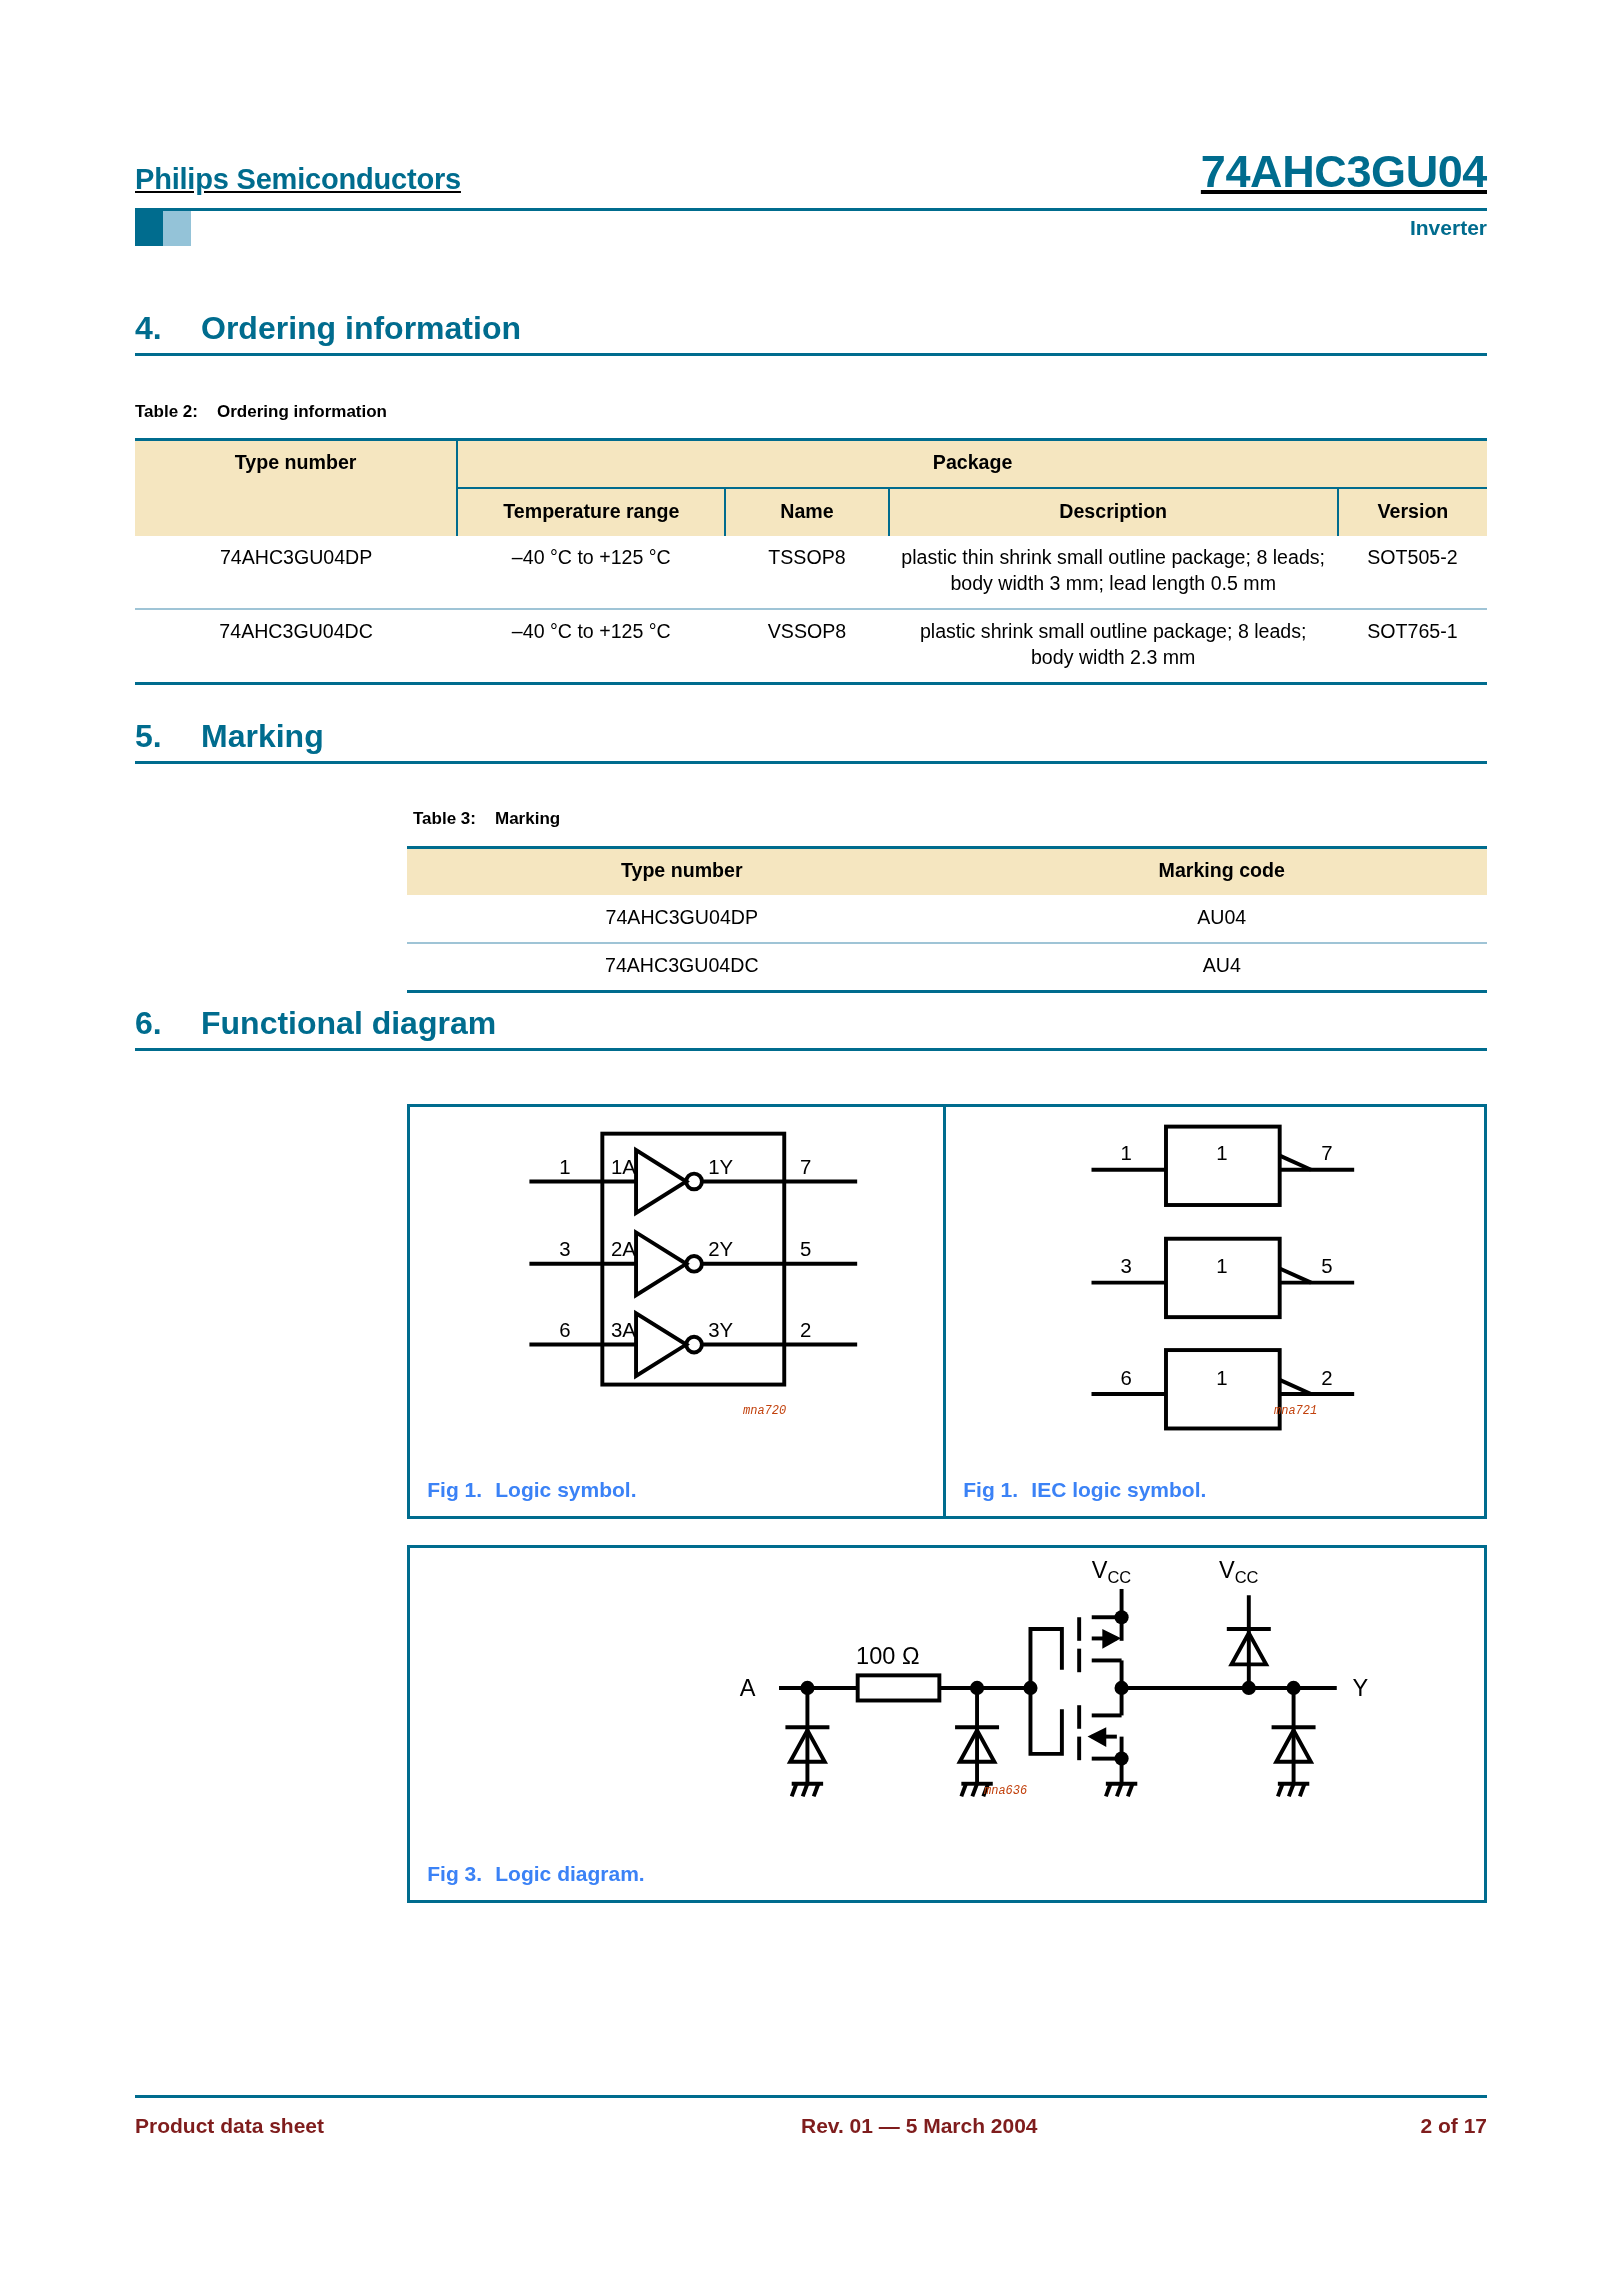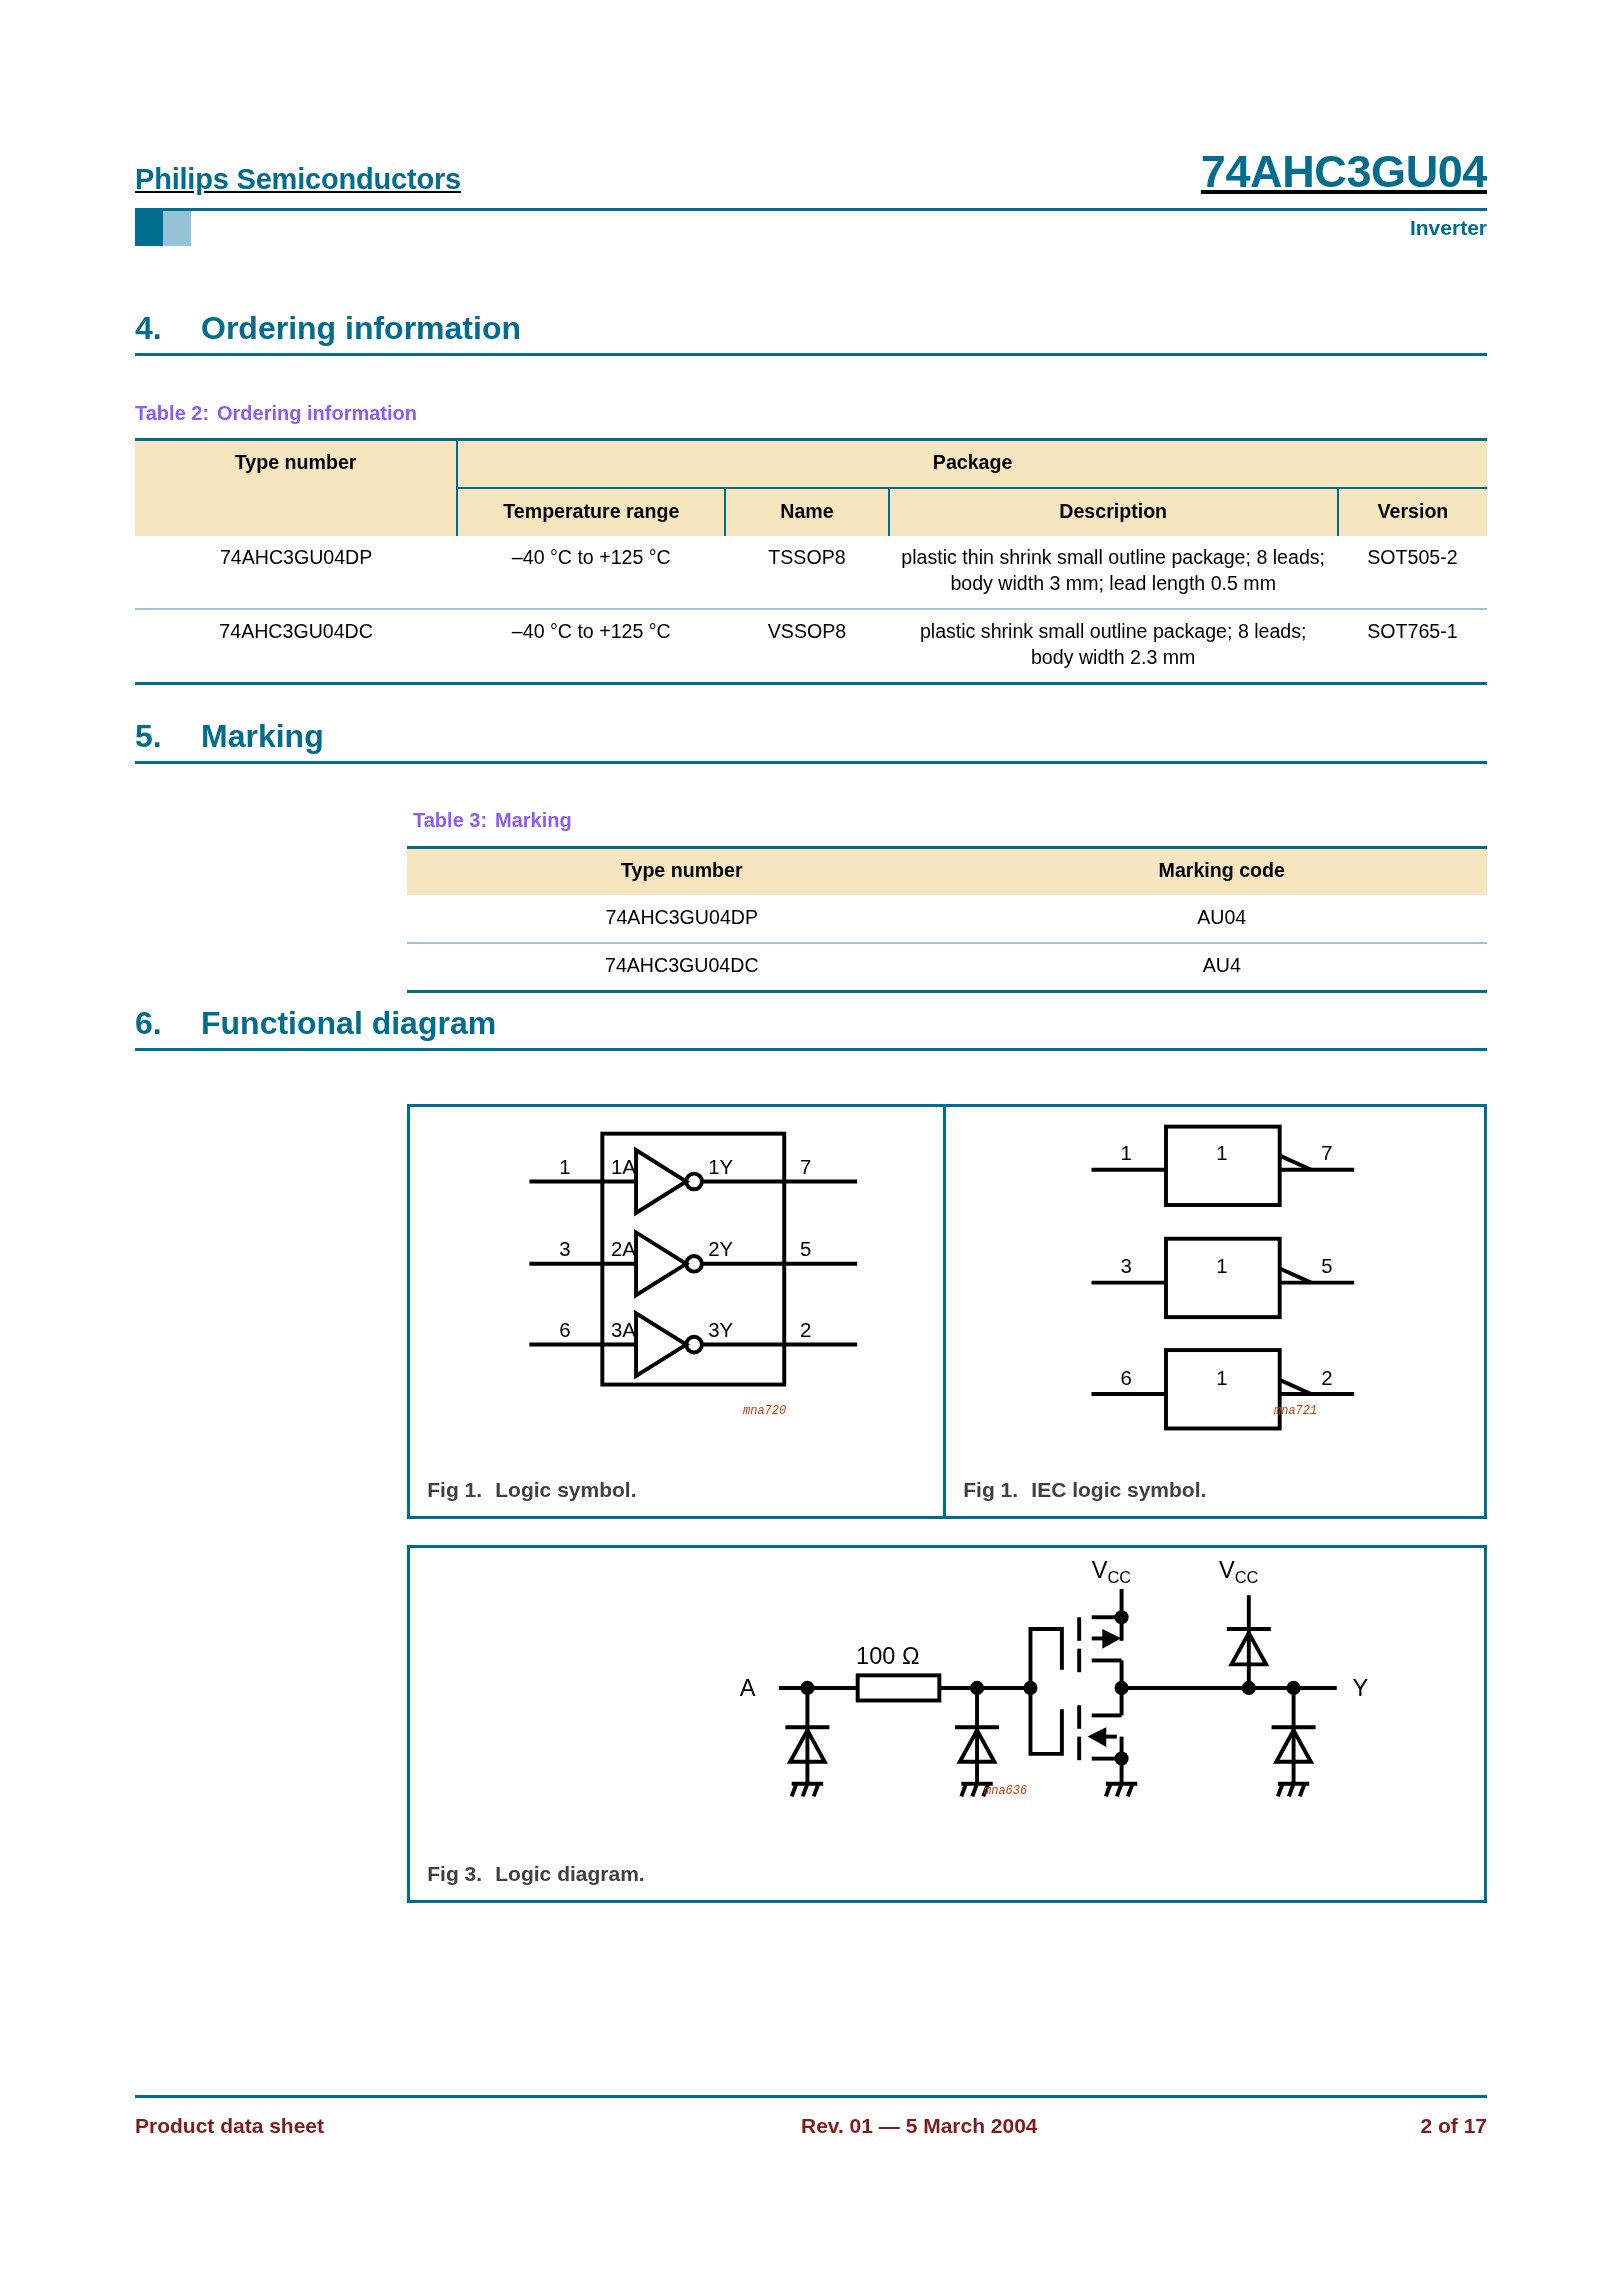--- a/index.html
+++ b/index.html
@@ -92,22 +92,22 @@
   .sec-num { width: 66px; flex: none; }
   .sec-rule {
     margin-top: 6.3px;
     height: 3.1px;
     background: #006C8E;
     width: 100%;
   }
 
   
   .tbl-cap {
-    color: #8b5cf6;
-    font-size: 20px;
+    color: #000000;
+    font-size: 17px;
     font-weight: bold;
     display: flex;
   }
   .tbl-cap-num { width: 82px; flex: none; }
 
   
   table.dtable {
     border-collapse: collapse;
     width: 100%;
     font-size: 19.6px;
@@ -140,21 +140,21 @@
   }
   .fig-split {
     display: flex;
   }
   .fig-half {
     position: relative;
     box-sizing: border-box;
   }
   .fig-half.left { border-right: 3.1px solid #006C8E; }
   .fig-caption {
-    color: #404040;
+    color: #3b82f6;
     font-size: 21px;
     font-weight: bold;
     display: flex;
     position: absolute;
     bottom: 14px;
     left: 17.3px;
   }
   .fig-cap-num { width: 68px; flex: none; }
   .graphic-id {
     position: absolute;

